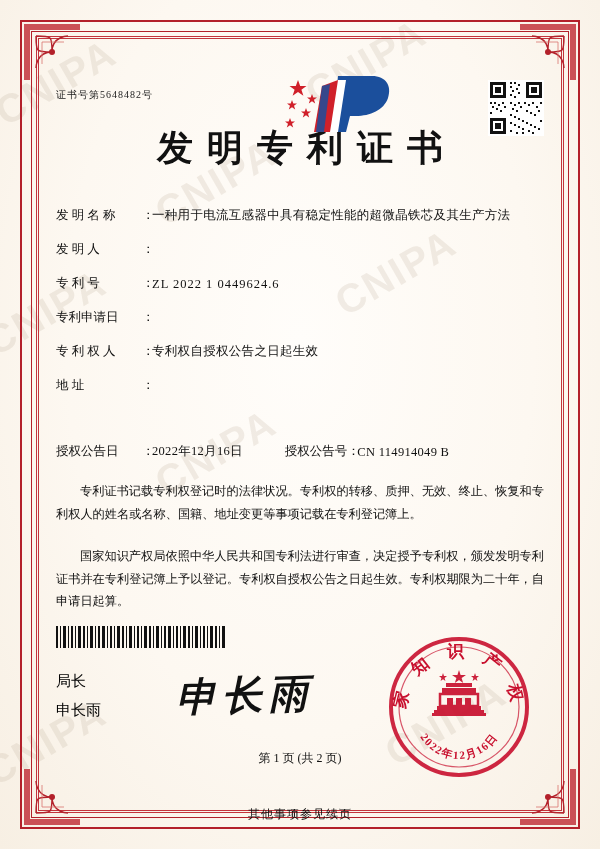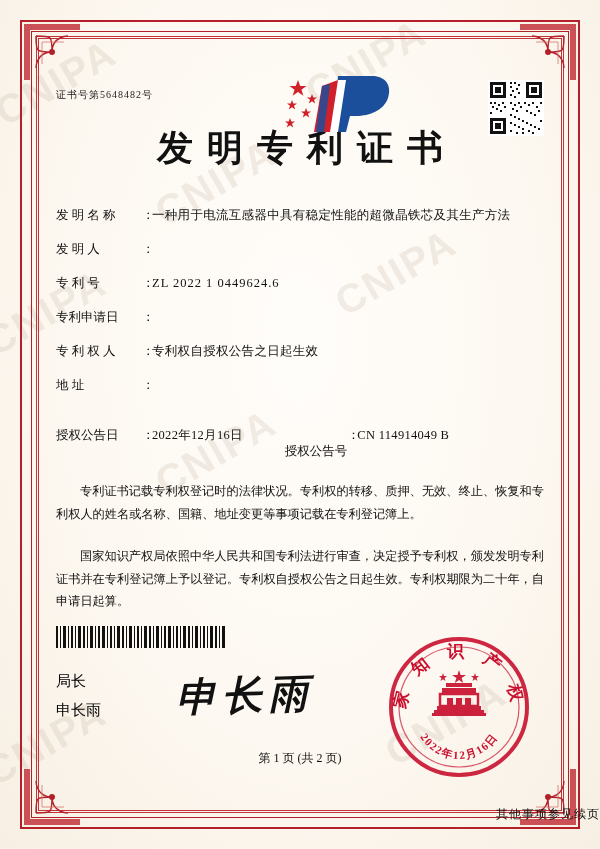--- a/index.html
+++ b/index.html
@@ -74,21 +74,21 @@
     font-weight:bold;
     text-indent:14px;
   }
   .fields{
     margin-top:34px;
     font-size:12.5px;
     color:#111;
   }
   .row{
     display:flex;
-    align-items:center;
+    align-items:flex-end;
     margin-bottom:17px;
   }
   .lbl{
     width:86px;
     flex:0 0 86px;
     letter-spacing:0px;
     color:#111;
   }
   .colon{width:10px;flex:0 0 10px;text-align:left;}
   .val{flex:1 1 auto;letter-spacing:0.3px;}
@@ -119,21 +119,21 @@
     letter-spacing:6px;
     transform:rotate(-2deg);
   }
   .seal{
     position:absolute;right:10px;top:572px;width:150px;height:150px;
   }
   .pagenum{
     position:absolute;left:0;right:0;top:690px;text-align:center;font-size:12px;color:#111;
   }
   .footnote{
-    position:absolute;left:0;right:0;top:806px;text-align:right;
+    position:absolute;left:0;right:0;top:806px;text-align:center;
     font-size:12px;color:#111;letter-spacing:1px;
     font-family:"Liberation Serif", serif;
   }
 </style>
 </head>
 <body>
 
 <div class="page">
 
   <div class="wm" style="left:-10px;top:60px;font-size:40px;">CNIPA</div>

